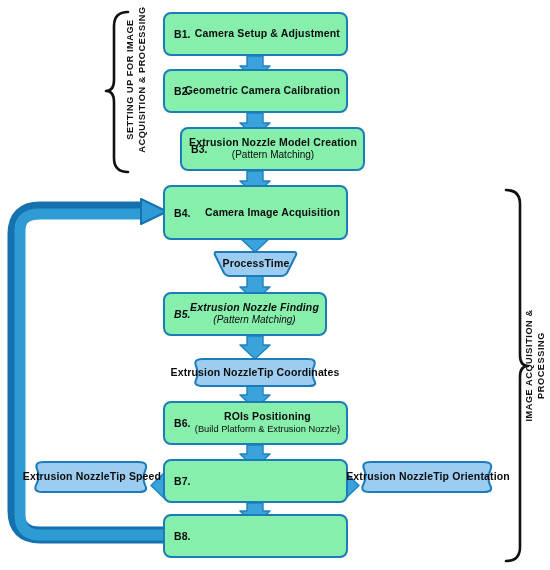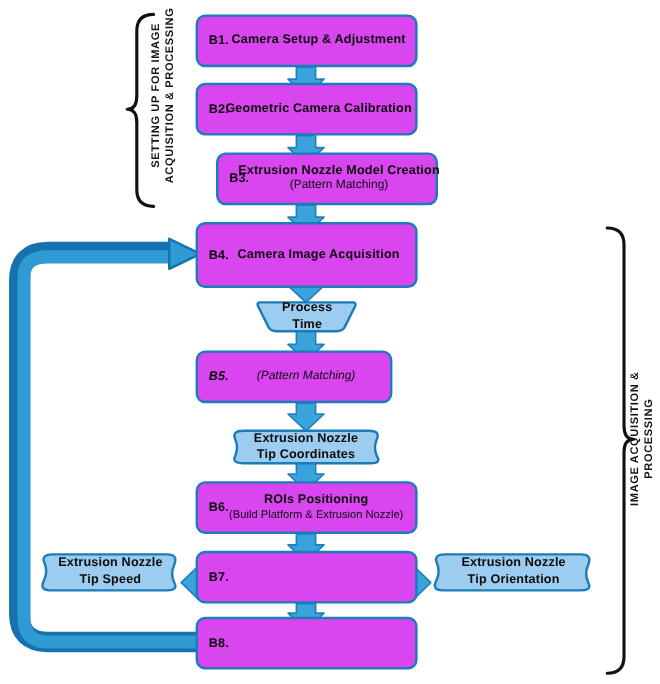--- a/index.html
+++ b/index.html
@@ -32,23 +32,24 @@
     position: absolute;
     z-index: 3;
     box-sizing: border-box;
     display: flex;
     align-items: center;
     justify-content: center;
     text-align: center;
     color: #0c0c0c;
   }
   .proc {
-    background: #d946ef;
+    background: #86efac;
     border: 2px solid #1A7CB8;
     border-radius: 8px;
+    justify-content: flex-end;
   }
   .proc .tag {
     position: absolute;
     left: 9px;
     top: 50%;
     transform: translateY(-50%);
     font-size: 10.5px;
     font-weight: bold;
     letter-spacing: 0.1px;
   }
@@ -69,21 +70,21 @@
     font-weight: normal;
     display: block;
     white-space: nowrap;
   }
 
   
   .shape-label {
     position: absolute;
     z-index: 3;
     display: flex;
-    flex-direction: column;
+    flex-direction: row;
     align-items: center;
     justify-content: center;
     text-align: center;
     color: #0c0c0c;
     pointer-events: none;
   }
   .shape-label .t1 { line-height: 1.3; }
 
   .bracket-label {
     position: absolute;
@@ -210,20 +211,21 @@
   </div>
 
   <div class="shape-label" style="left:216px; top:252px; width:80px; height:24px;">
     <span class="t1">Process</span>
     <span class="t1">Time</span>
   </div>
 
   <div class="node proc" style="left:163px; top:292px; width:164px; height:44px;font-style:italic;">
     <span class="tag">B5.</span>
     <span class="body">
+      <span class="t1">Extrusion Nozzle Finding</span>
       <span class="t2">(Pattern Matching)</span>
     </span>
   </div>
 
   <div class="shape-label" style="left:196px; top:359px; width:118px; height:27px;">
     <span class="t1">Extrusion Nozzle</span>
     <span class="t1">Tip Coordinates</span>
   </div>
 
   <div class="node proc" style="left:163px; top:401px; width:185px; height:44px;">

